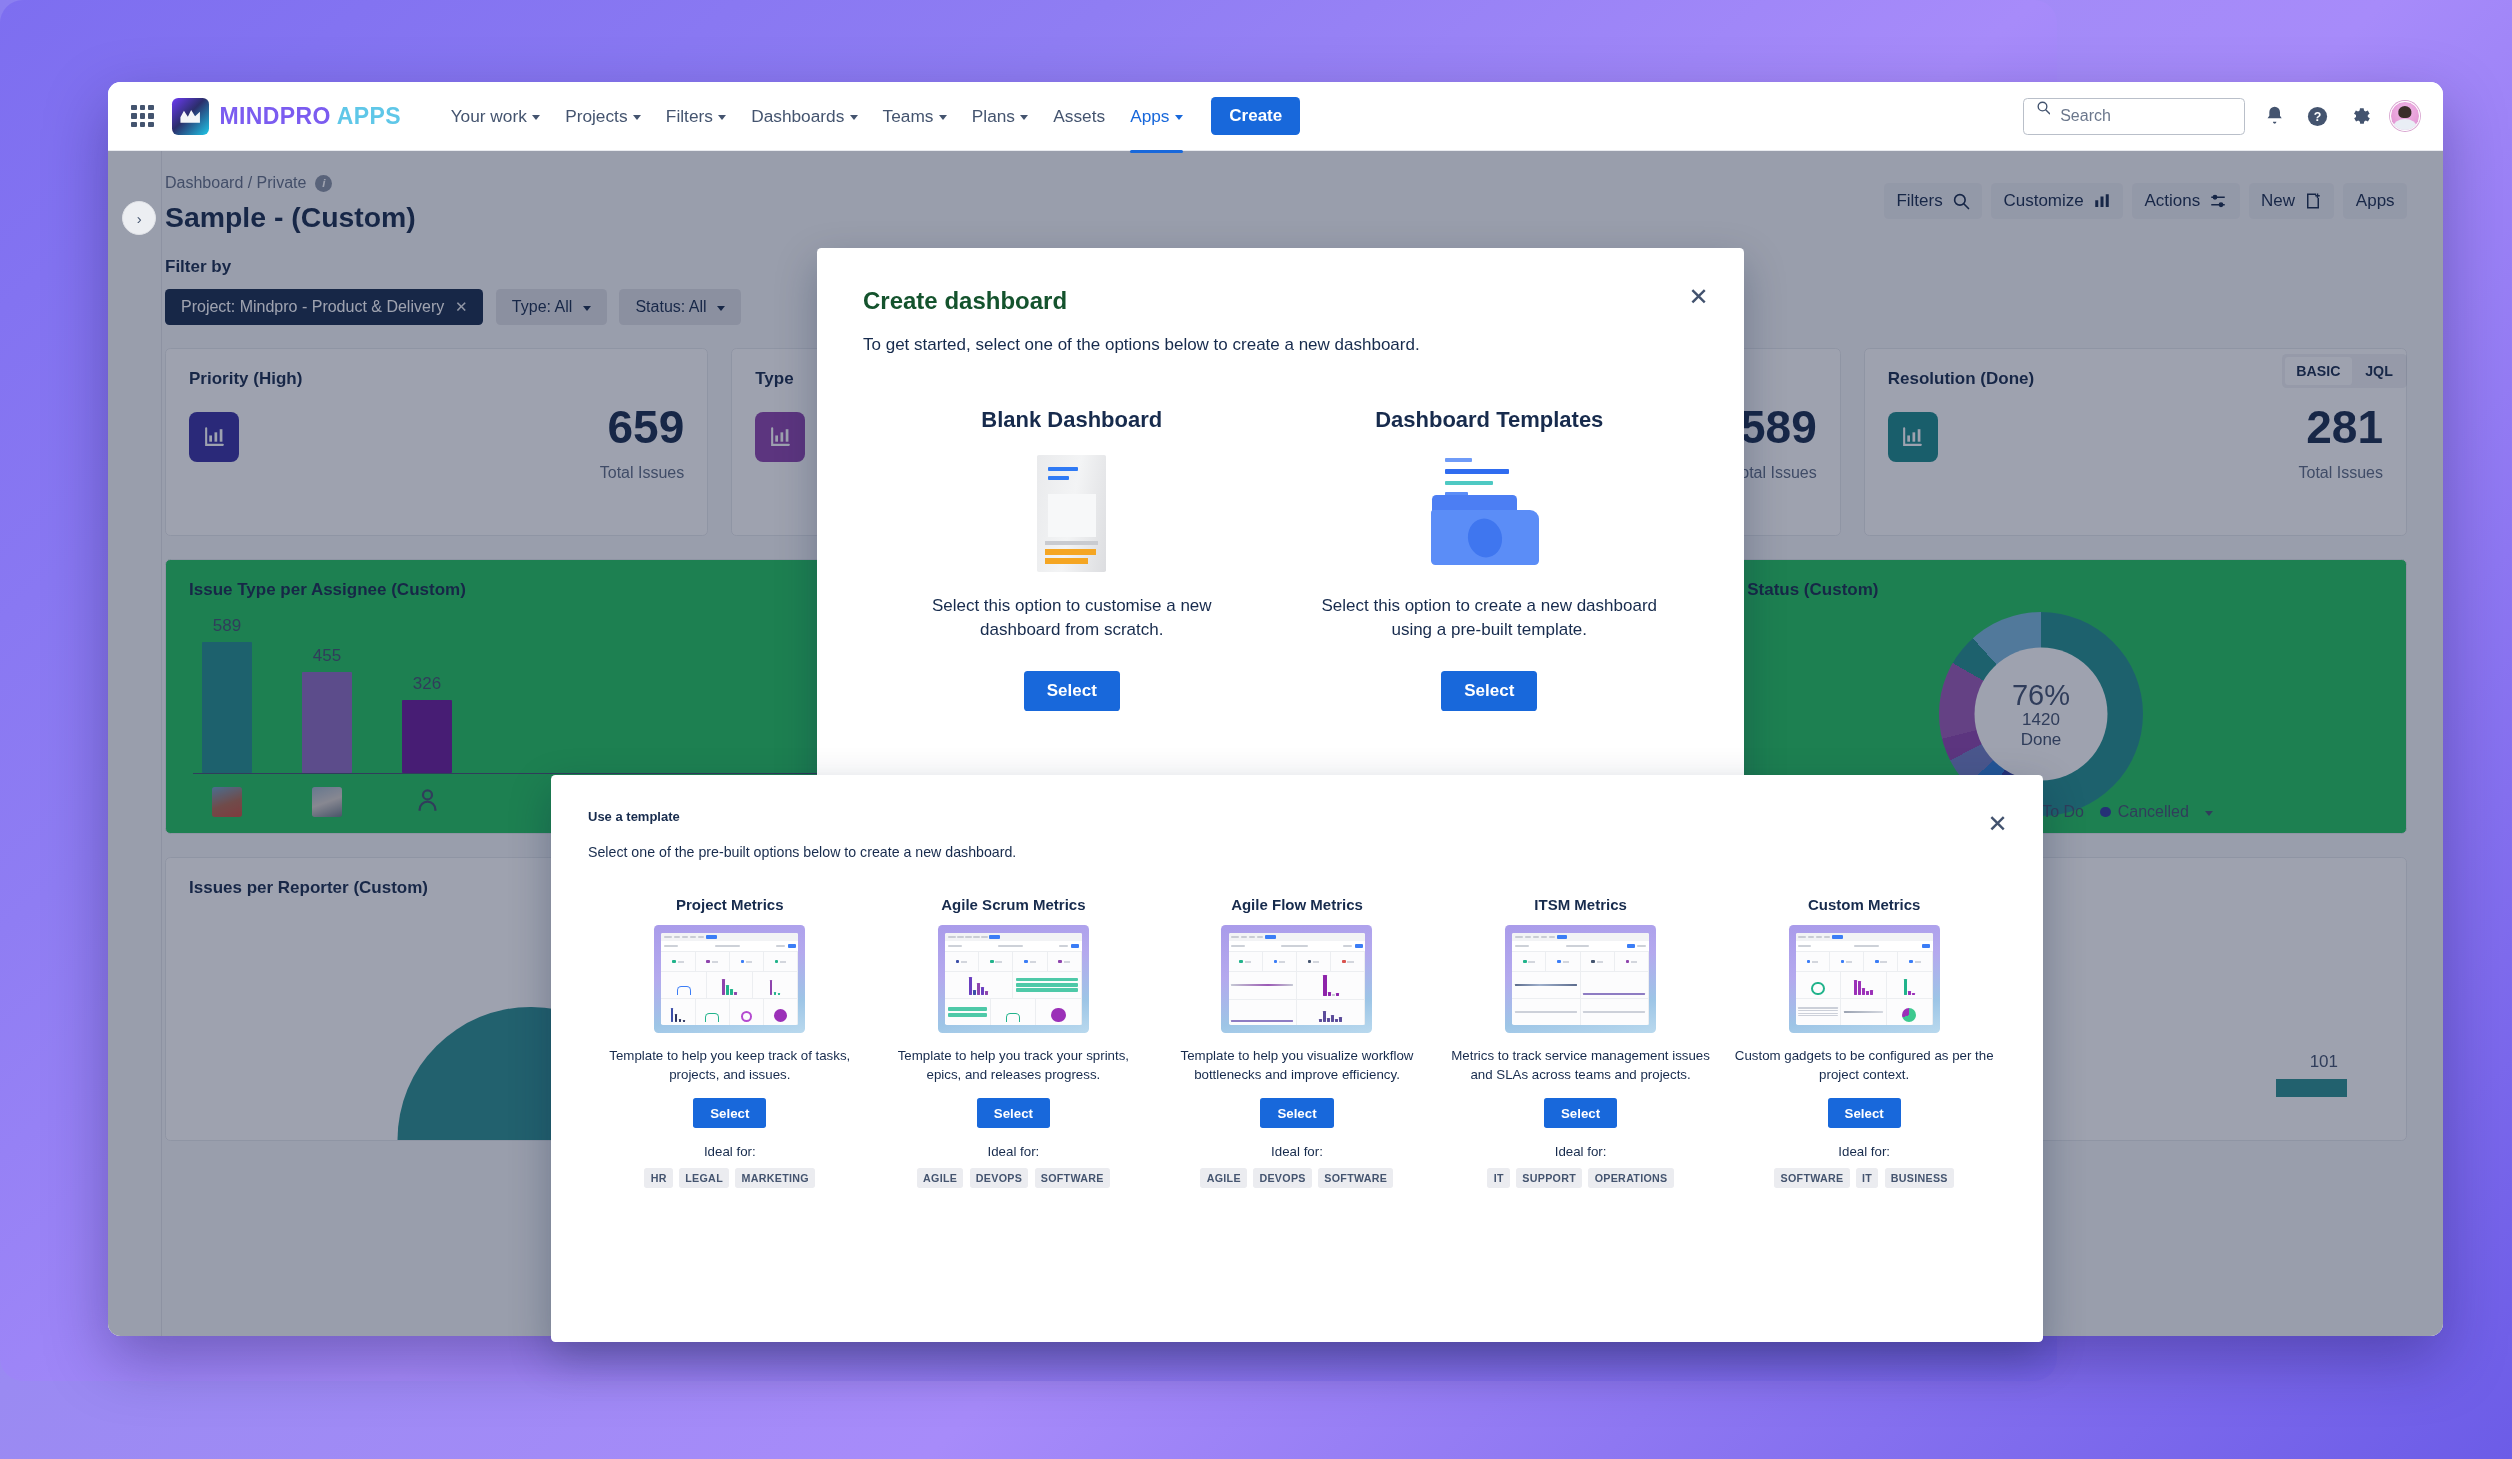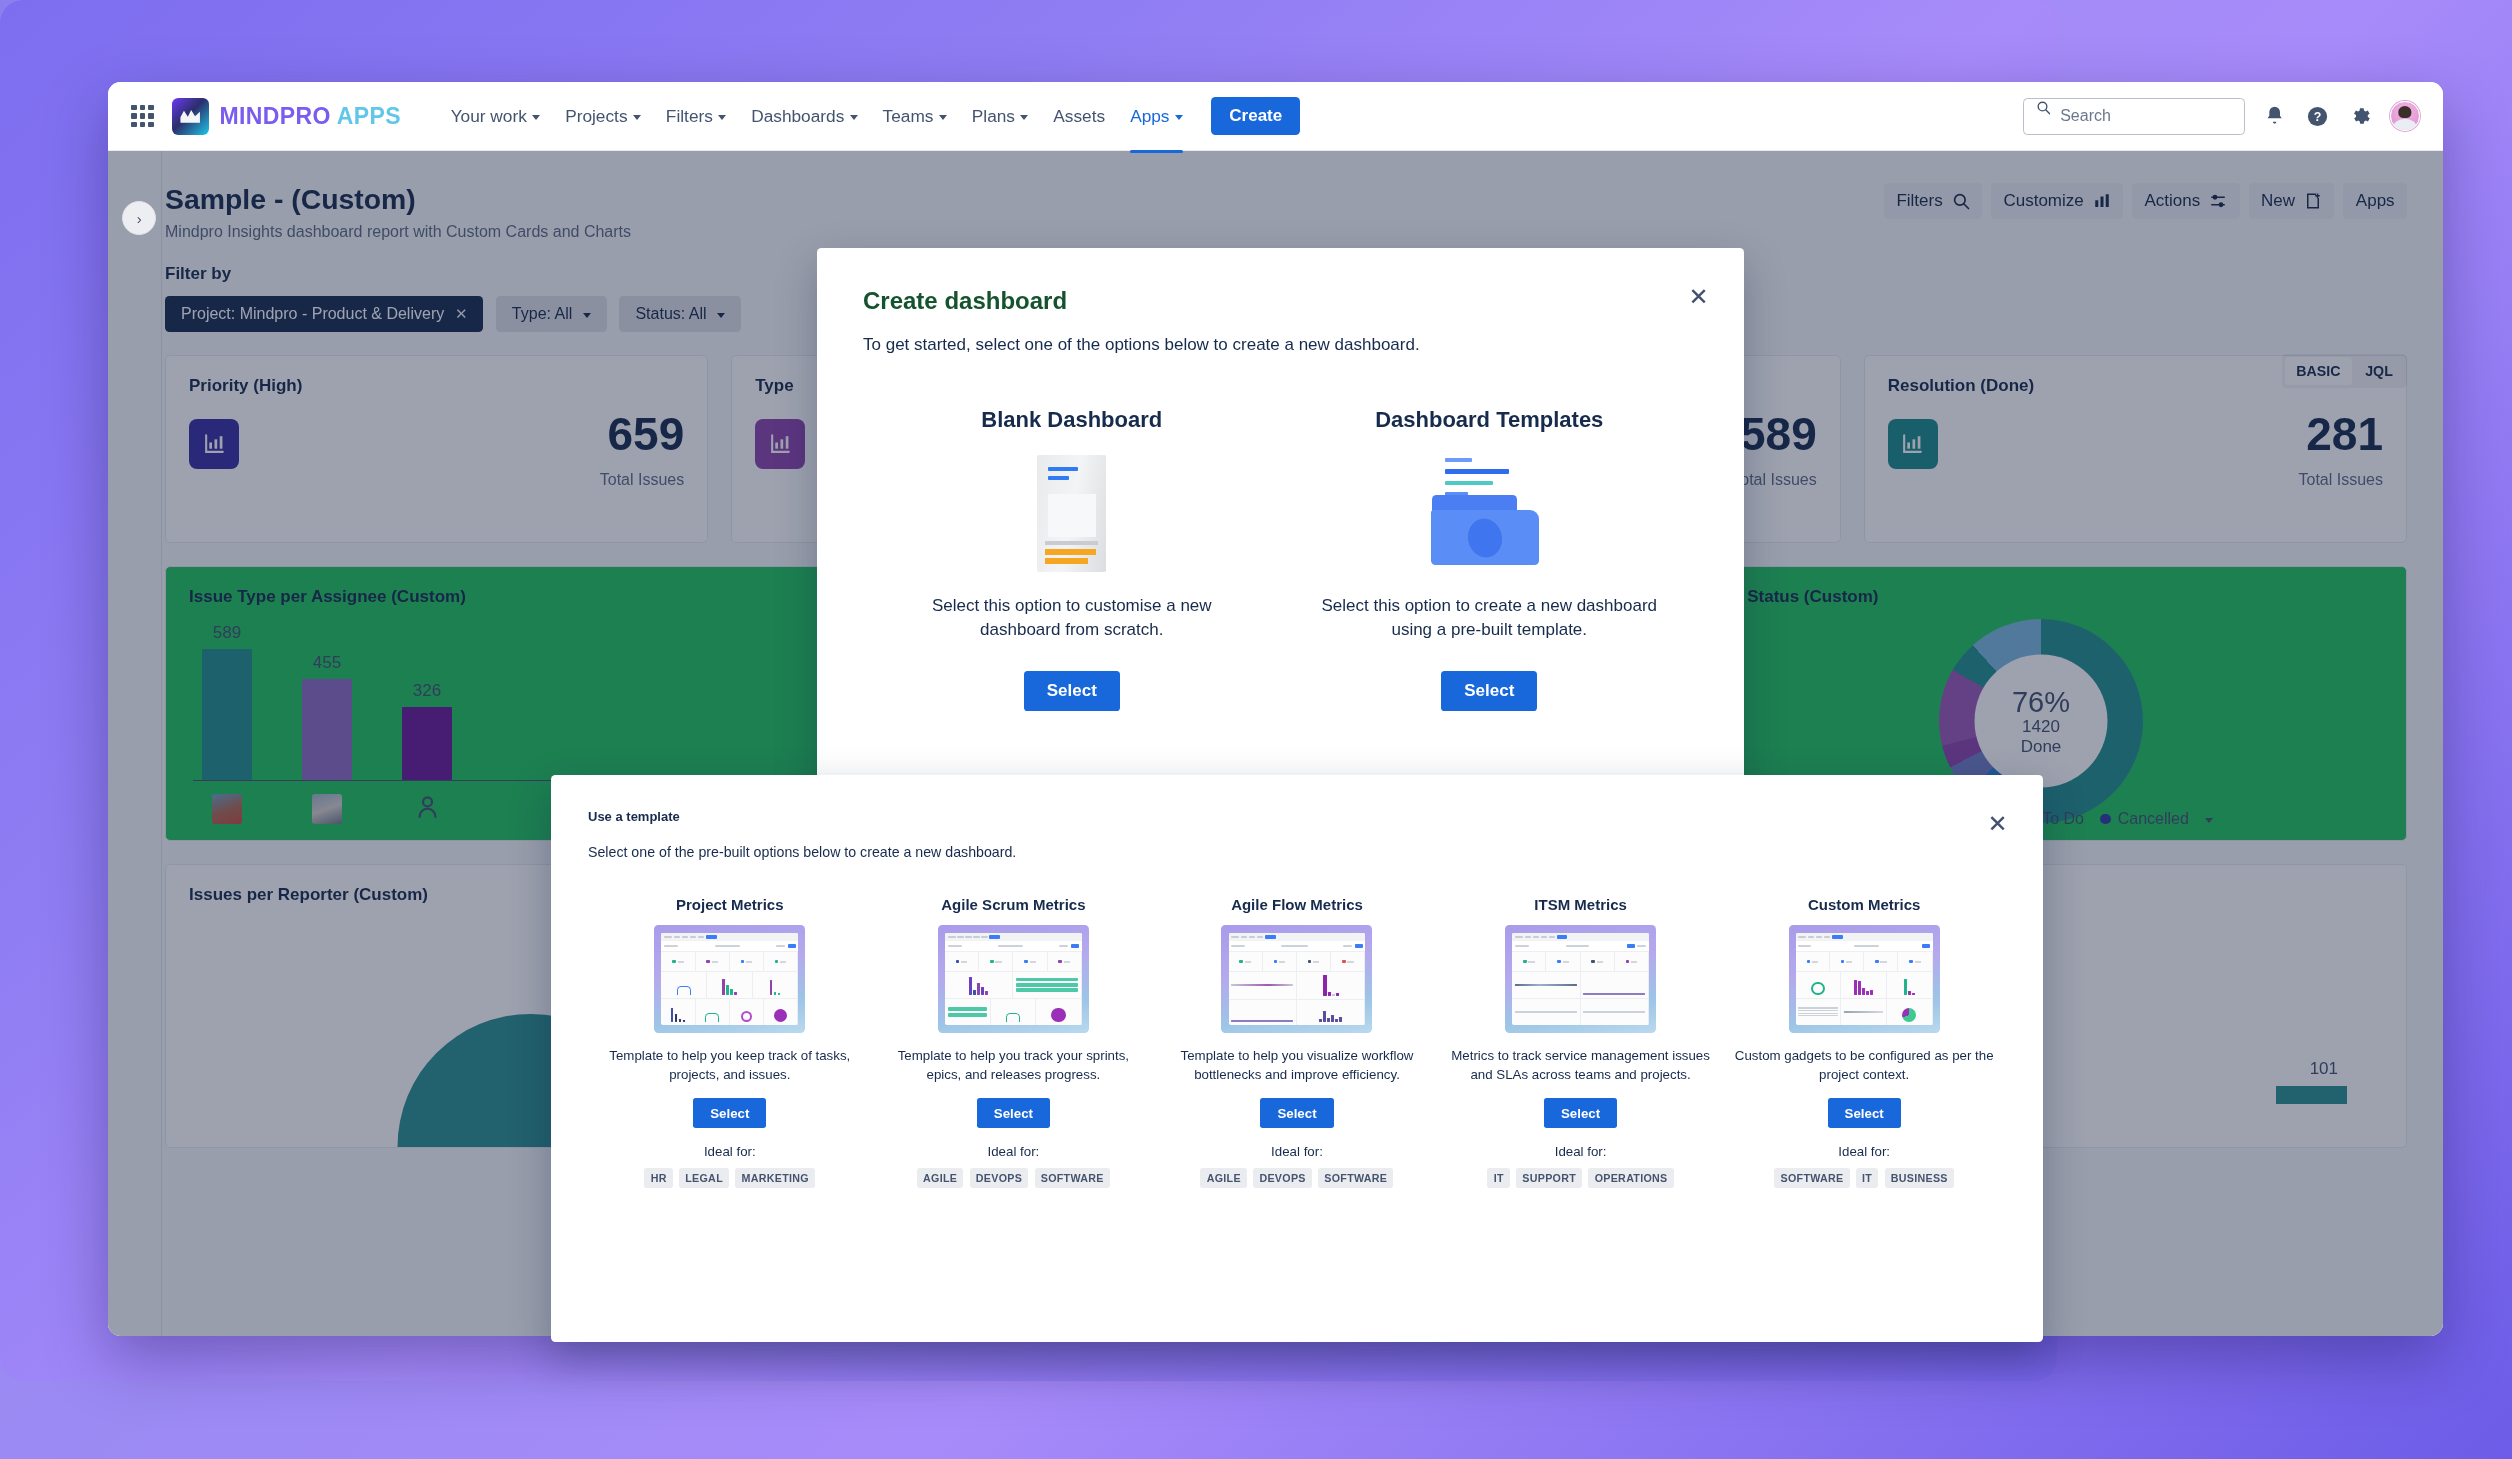--- a/index.html
+++ b/index.html
@@ -373,22 +373,25 @@
       </div>
       <div class="avatar"></div>
     </div>
   </div>
 
   <div id="dashboard">
     <div id="sidebar-rail"></div>
     <div id="sidebar-toggle">›</div>
 
     <div id="dash-inner">
+      <div class="breadcrumb">
+        <span>Dashboard / Private</span>
+        <span class="info-dot">i</span>
+      </div>
       <div id="page-title">Sample - (Custom)</div>
-      <div id="page-subtitle">Mindpro Insights dashboard report with Custom Cards and Charts</div>
 
       <div id="filter-label">Filter by</div>
       <div id="filter-row">
         <div class="chip primary">
           <span>Project: Mindpro - Product &amp; Delivery</span>
           <span class="x">✕</span>
         </div>
         <div class="chip">
           <span>Type: All</span>
           <span class="caret"></span>

